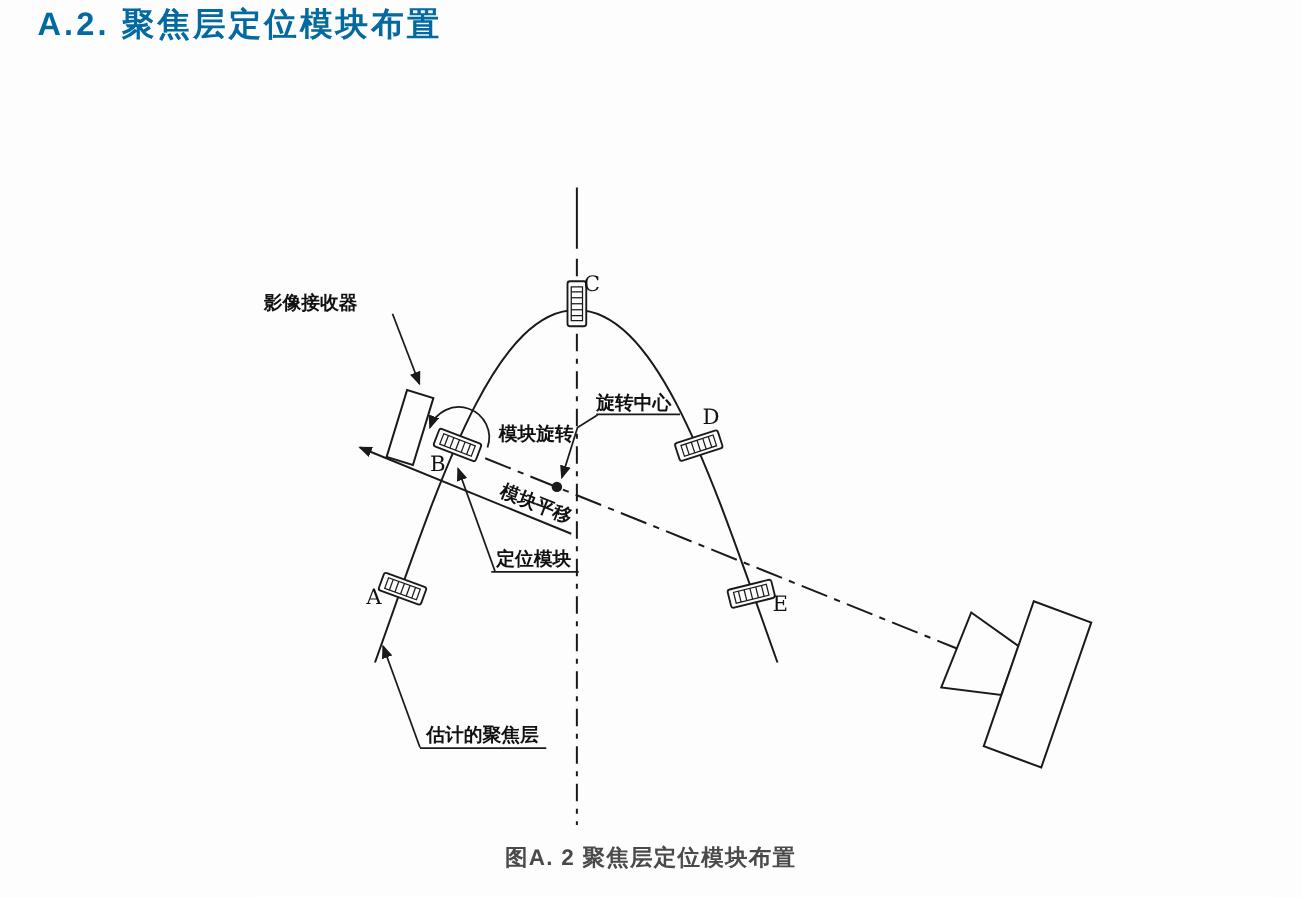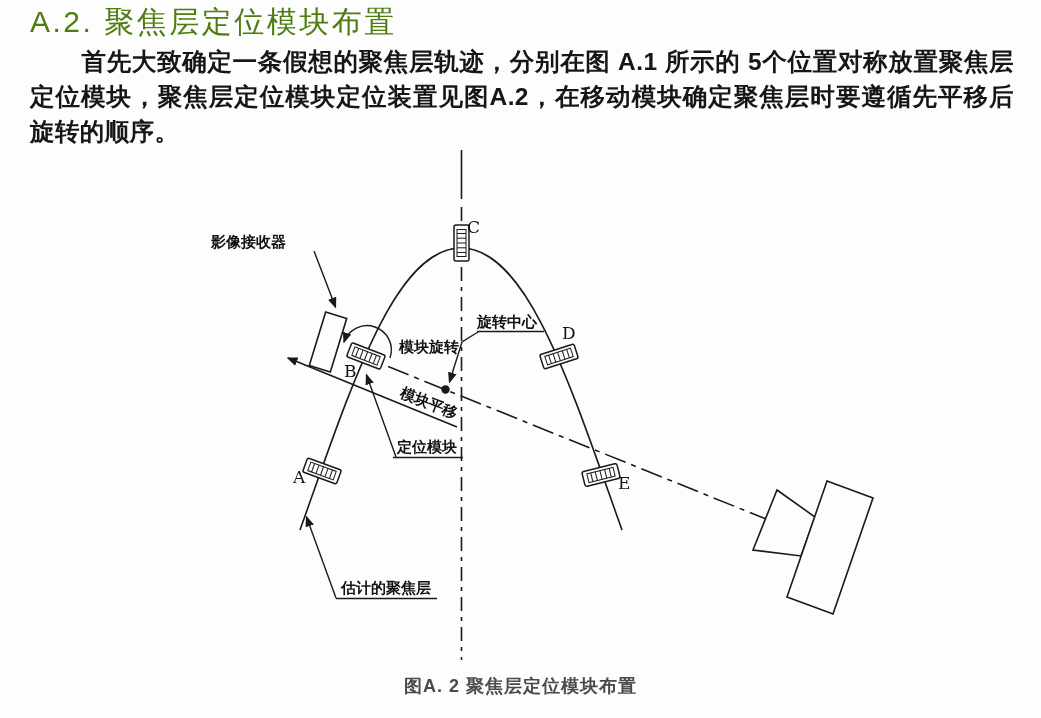--- a/index.html
+++ b/index.html
@@ -2,21 +2,21 @@
 <html><head>
 <meta charset="utf-8">
 <style>
   html,body{margin:0;padding:0;background:#fff;}
   .page{
     position:relative;width:1041px;height:718px;background:#fdfdfd;
     font-family:"Liberation Sans",sans-serif;color:#141414;overflow:hidden;
   }
   .heading{
     position:absolute;left:30px;top:2px;margin:0;
-    font-size:30px;font-weight:400;letter-spacing:2.5px;color:#4d7c0f;
+    font-size:26px;font-weight:700;letter-spacing:2.5px;color:#0369a1;
   }
   .body-par{
     position:absolute;left:30px;top:44px;width:984px;margin:0;
     font-size:24.5px;line-height:35px;letter-spacing:0.4px;
     text-align:justify;text-indent:2.1em;font-weight:600;color:#161616;
   }
   .fig-caption{
     position:absolute;left:0;right:0;top:674px;margin:0;
     text-align:center;font-size:18px;letter-spacing:1px;
     color:#4a4a4a;font-weight:600;
@@ -32,21 +32,20 @@
   svg text.letter{font-family:"DejaVu Serif",serif;font-size:17px;fill:#111;}
   svg .arw{fill:#1a1a1a;}
 </style>
 </head>
 <body>
 
 <div class="page">
 
   <h1 class="heading">A.2. 聚焦层定位模块布置</h1>
 
-  <p class="body-par">首先大致确定一条假想的聚焦层轨迹，分别在图 A.1 所示的 5个位置对称放置聚焦层定位模块，聚焦层定位模块定位装置见图A.2，在移动模块确定聚焦层时要遵循先平移后旋转的顺序。</p>
 
   <svg class="figure" width="1041" height="718" viewBox="0 0 1041 718">
     <defs>
       <marker id="arw" viewBox="0 0 10 8" refX="8.6" refY="4" markerWidth="11" markerHeight="9" orient="auto" markerUnits="userSpaceOnUse">
         <path class="arw" d="M0,0 L10,4 L0,8 Z"></path>
       </marker>
       <g id="module">
         <rect class="mod-outer" x="-18" y="-7.5" width="36" height="15" rx="2"></rect>
         <rect class="mod-inner" x="-13.5" y="-4.5" width="27" height="9"></rect>
         <line class="tick" x1="-9.5" y1="-4.5" x2="-9.5" y2="4.5"></line>

